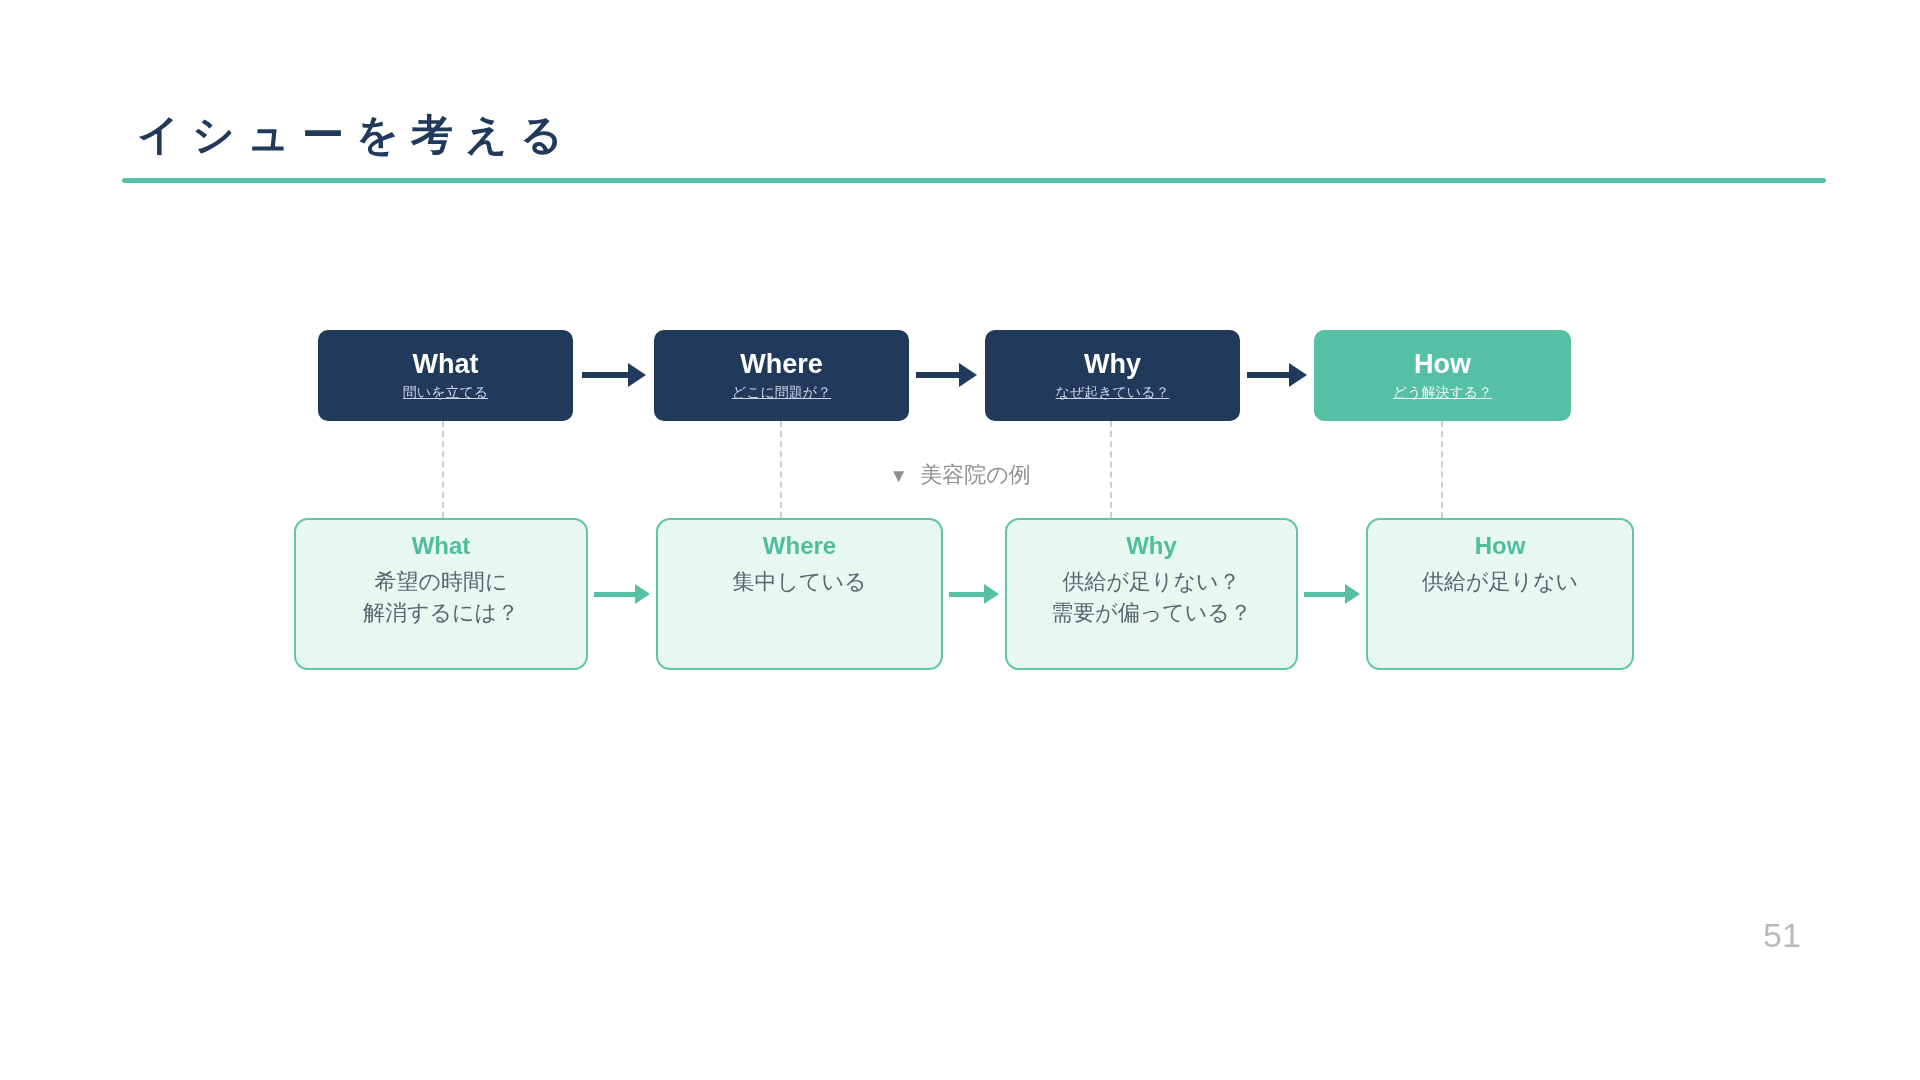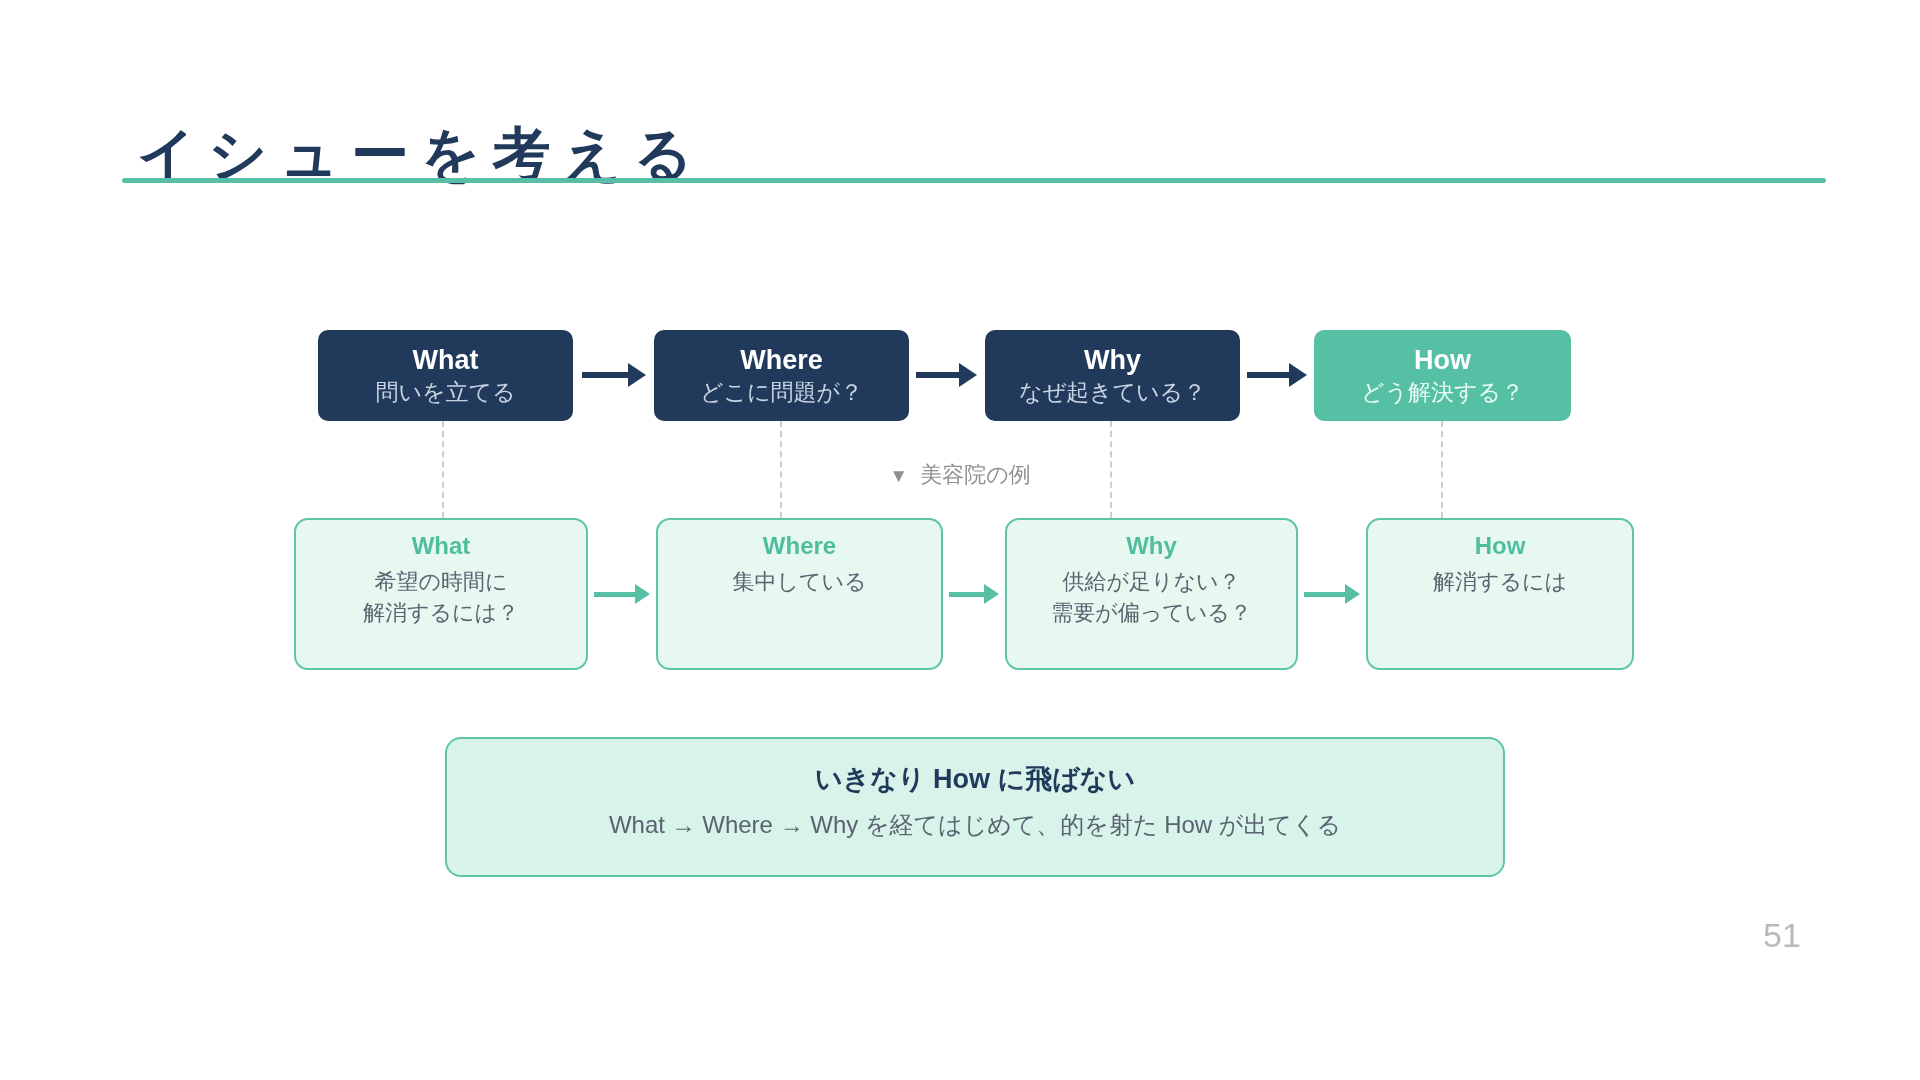--- a/index.html
+++ b/index.html
@@ -1,29 +1,29 @@
 <!DOCTYPE html>
 <html><head>
 <meta charset="utf-8">
 <style>
   html,body{margin:0;padding:0;background:#ffffff;}
   .slide{position:relative;width:1920px;height:1080px;background:#ffffff;overflow:hidden;
          font-family:"Liberation Sans","DejaVu Sans",sans-serif;}
 
   
-  .title{position:absolute;left:137px;top:86px;font-size:58px;font-weight:700;
+  .title{position:absolute;left:137px;top:86px;font-size:42px;font-weight:700;
          color:#21395B;letter-spacing:12px;line-height:1;white-space:nowrap;}
   .underline{position:absolute;left:122px;top:178px;width:1704px;height:5px;
          background:#57BFA5;border-radius:3px;}
 
   
   .box-top{position:absolute;top:330px;height:91px;background:#21395B;border-radius:10px;
          color:#ffffff;display:flex;flex-direction:column;align-items:center;justify-content:center;gap:5px;}
   .box-top .hd{font-size:27px;font-weight:700;line-height:1.1;}
-  .box-top .sub{font-size:23px;color:#C8D4E2;line-height:1.1;}
+  .box-top .sub{font-size:14px;color:#C8D4E2;line-height:1.1;text-decoration:underline;}
   .box-top.teal{background:#55C0A3;}
   .box-top.teal .sub{color:#EBFBF5;text-align:center;}
   .t1{left:318px;width:255px;} .t2{left:654px;width:255px;}
   .t3{left:985px;width:255px;} .t4{left:1314px;width:257px;}
 
   
   .arrow{position:absolute;display:flex;align-items:center;}
   .arrow .line{flex:1;height:6px;background:#21395B;}
   .arrow .head{width:0;height:0;border-left:18px solid #21395B;
                border-top:12px solid transparent;border-bottom:12px solid transparent;}
@@ -118,36 +118,32 @@
     <div class="hd">Where</div>
     <div class="ln">集中している</div>
   </div>
   <div class="ex-box e3">
     <div class="hd">Why</div>
     <div class="ln">供給が足りない？</div>
     <div class="ln">需要が偏っている？</div>
   </div>
   <div class="ex-box e4">
     <div class="hd">How</div>
-    <div class="ln">解消するには</div>
+    <div class="ln">供給が足りない</div>
   </div>
 
   <div class="arrow teal ex ea1">
       <div class="line"></div>
       <div class="head"></div>
     </div>
   <div class="arrow teal ex ea2">
       <div class="line"></div>
       <div class="head"></div>
     </div>
   <div class="arrow teal ex ea3">
       <div class="line"></div>
       <div class="head"></div>
     </div>
 
-  <div class="note">
-    <div class="hd">いきなり How に飛ばない</div>
-    <div class="body">What → Where → Why を経てはじめて、的を射た How が出てくる</div>
-  </div>
 
   <div class="page-num">51</div>
 
 </div>
 
 </body></html>

